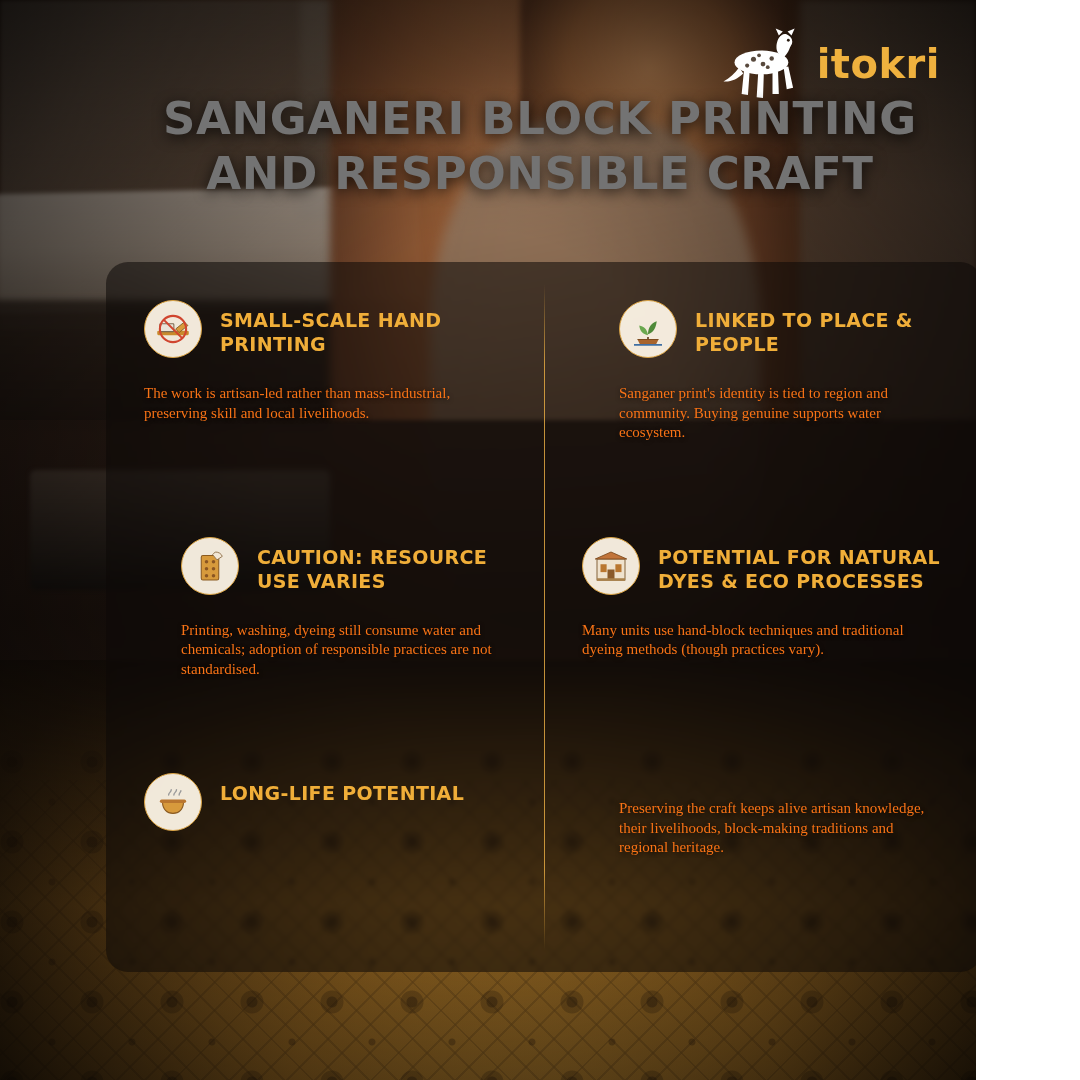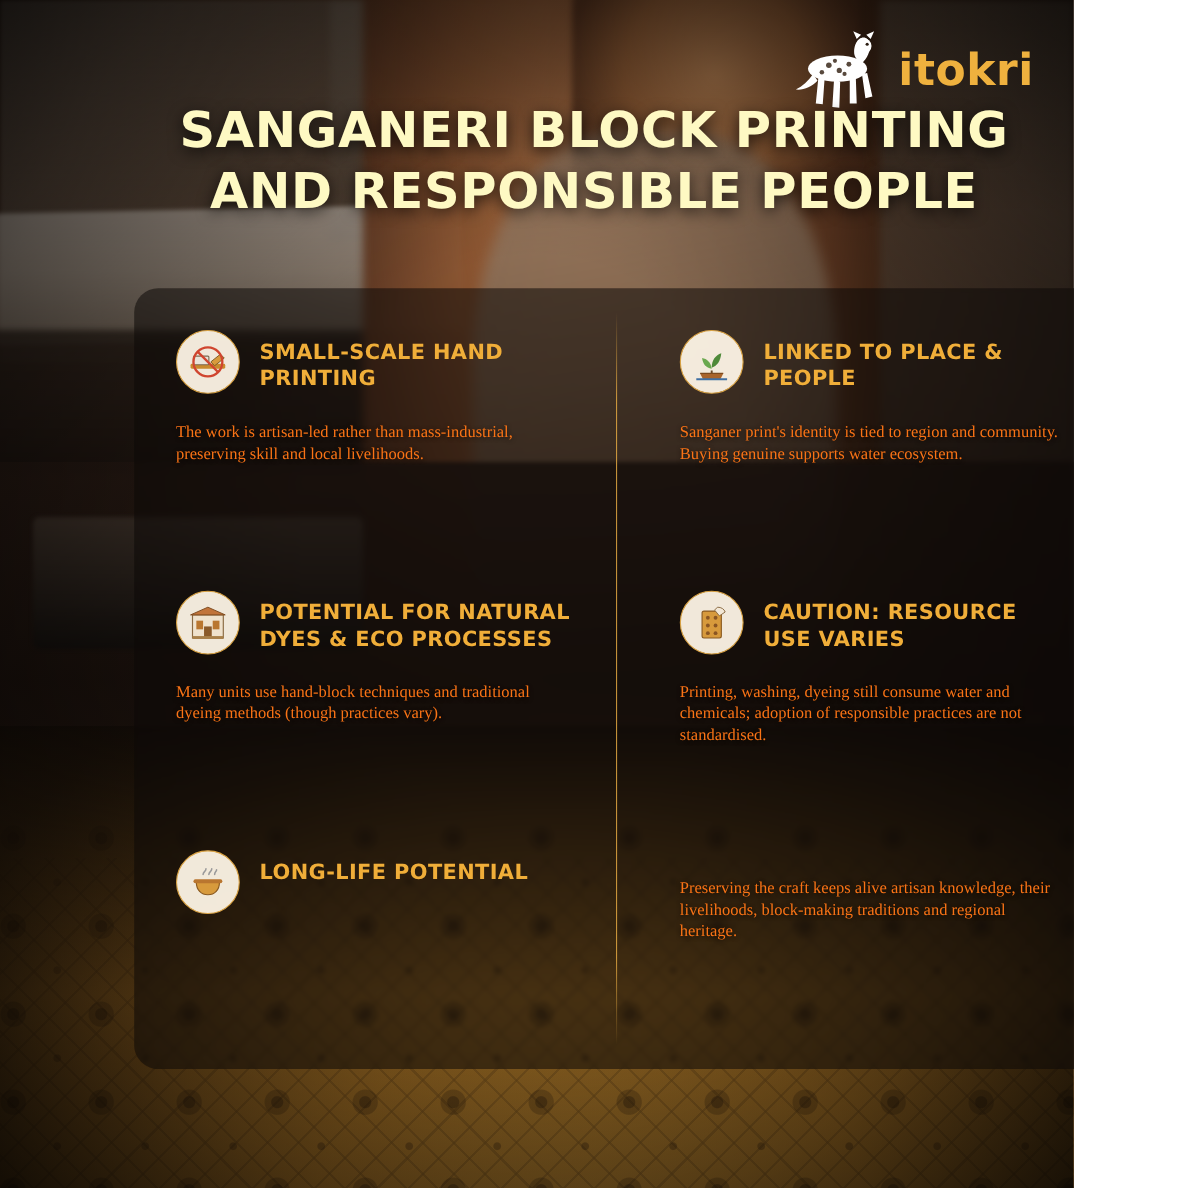--- a/index.html
+++ b/index.html
@@ -138,54 +138,54 @@
 
   
   .title-wrap {
     position: absolute;
     top: 92px; left: 0; width: 1080px;
     text-align: center;
     z-index: 6;
     padding: 0 90px;
   }
   .title-line {
-    color: #fef9c3;
+    color: #737373;
     font-size: 45px;
     font-weight: 800;
     letter-spacing: .6px;
     line-height: 1.22;
     text-shadow: 0 3px 14px rgba(0,0,0,.75);
     font-family: "DejaVu Sans", sans-serif;
   }
 
   
   .panel {
     position: absolute;
-    left: 122px; top: 262px;
+    left: 106px; top: 262px;
     width: 876px; height: 710px;
     background: rgba(12, 9, 7, 0.55);
     border-radius: 22px;
     z-index: 5;
     backdrop-filter: blur(2px);
   }
   .divider {
     position: absolute;
     left: 50%; top: 22px; bottom: 22px;
     width: 1px;
     background: linear-gradient(180deg, rgba(226,168,66,0) 0%, rgba(226,168,66,.85) 12%, rgba(226,168,66,.85) 88%, rgba(226,168,66,0) 100%);
   }
 
   .grid {
     position: absolute; inset: 0;
     display: grid;
     grid-template-columns: 1fr 1fr;
     grid-template-rows: 1fr 1fr 1fr;
   }
   .cell { position: relative; padding: 38px 34px 10px 38px; }
-  .cell.right { padding-left: 58px; padding-right: 36px; }
+  .cell.right { padding-left: 75px; padding-right: 36px; }
 
   .head-row { display: flex; align-items: flex-start; gap: 18px; }
 
   .icon-badge {
     flex: 0 0 auto;
     width: 58px; height: 58px;
     border-radius: 50%;
     border: 1.5px solid #d9a243;
     background: rgba(255,247,232,.94);
     display: flex; align-items: center; justify-content: center;
@@ -254,21 +254,21 @@
         <circle cx="55" cy="37" r="2.4"></circle>
           <circle cx="66" cy="52" r="2.4"></circle>
       </g>
       <circle cx="92" cy="18" r="1.8" fill="#2b1d12"></circle>
     </svg>
     <span class="logo-word">itokri</span>
   </div>
 
   <div class="title-wrap">
     <div class="title-line">SANGANERI BLOCK PRINTING</div>
-    <div class="title-line">AND RESPONSIBLE PEOPLE</div>
+    <div class="title-line">AND RESPONSIBLE CRAFT</div>
   </div>
 
   <div class="panel">
     <div class="divider"></div>
     <div class="grid">
 
       <div class="cell">
         <div class="head-row">
           <div class="icon-badge">
             <svg viewBox="0 0 48 48" aria-hidden="true">
@@ -292,37 +292,20 @@
               <path d="M24 31c-1-7-5-10-10-11 1 7 4 10 10 11z" fill="#6aa84f"></path>
               <path d="M23 33h2v6h-2z" fill="#6b4a2a"></path>
               <path d="M12 36h24l-3 6H15z" fill="#a8642c"></path>
               <path d="M12 36h24" stroke="#7d4a1e" stroke-width="1.4"></path>
               <path d="M8 42h32" stroke="#3f6fa3" stroke-width="2"></path>
             </svg>
           </div>
           <div class="card-title">LINKED TO PLACE &amp; PEOPLE</div>
         </div>
         <div class="card-body">Sanganer print's identity is tied to region and community. Buying genuine supports water ecosystem.</div>
-      </div>
-
-      <div class="cell">
-        <div class="head-row">
-          <div class="icon-badge">
-            <svg viewBox="0 0 48 48" aria-hidden="true">
-              <rect x="8" y="16" width="32" height="24" fill="#efe2cd" stroke="#8a6a42" stroke-width="1.2"></rect>
-              <path d="M6 16l18-8 18 8z" fill="#c1743a" stroke="#7d4a1e" stroke-width="1"></path>
-              <rect x="12" y="22" width="7" height="9" fill="#b9762f"></rect>
-              <rect x="29" y="22" width="7" height="9" fill="#b9762f"></rect>
-              <rect x="20" y="28" width="8" height="12" fill="#8a5a2a"></rect>
-              <rect x="8" y="38" width="32" height="3" fill="#a8804a"></rect>
-            </svg>
-          </div>
-          <div class="card-title">POTENTIAL FOR NATURAL DYES &amp; ECO PROCESSES</div>
-        </div>
-        <div class="card-body">Many units use hand-block techniques and traditional dyeing methods (though practices vary).</div>
       </div>
 
       <div class="cell right">
         <div class="head-row">
           <div class="icon-badge">
             <svg viewBox="0 0 48 48" aria-hidden="true">
               <rect x="14" y="12" width="20" height="28" rx="2" fill="#d79a3c" stroke="#8a5a20" stroke-width="1.2"></rect>
               <g fill="#7d4a1e" opacity=".85">
                 <circle cx="20" cy="19" r="2"></circle>
                   <circle cx="28" cy="19" r="2"></circle>
@@ -336,20 +319,37 @@
           </div>
           <div class="card-title">CAUTION: RESOURCE USE VARIES</div>
         </div>
         <div class="card-body">Printing, washing, dyeing still consume water and chemicals; adoption of responsible practices are not standardised.</div>
       </div>
 
       <div class="cell">
         <div class="head-row">
           <div class="icon-badge">
             <svg viewBox="0 0 48 48" aria-hidden="true">
+              <rect x="8" y="16" width="32" height="24" fill="#efe2cd" stroke="#8a6a42" stroke-width="1.2"></rect>
+              <path d="M6 16l18-8 18 8z" fill="#c1743a" stroke="#7d4a1e" stroke-width="1"></path>
+              <rect x="12" y="22" width="7" height="9" fill="#b9762f"></rect>
+              <rect x="29" y="22" width="7" height="9" fill="#b9762f"></rect>
+              <rect x="20" y="28" width="8" height="12" fill="#8a5a2a"></rect>
+              <rect x="8" y="38" width="32" height="3" fill="#a8804a"></rect>
+            </svg>
+          </div>
+          <div class="card-title">POTENTIAL FOR NATURAL DYES &amp; ECO PROCESSES</div>
+        </div>
+        <div class="card-body">Many units use hand-block techniques and traditional dyeing methods (though practices vary).</div>
+      </div>
+
+      <div class="cell">
+        <div class="head-row">
+          <div class="icon-badge">
+            <svg viewBox="0 0 48 48" aria-hidden="true">
               <path d="M12 24h24c0 8-5 13-12 13s-12-5-12-13z" fill="#d79a3c" stroke="#8a5a20" stroke-width="1.2"></path>
               <rect x="9" y="21" width="30" height="4" rx="2" fill="#b9762f"></rect>
               <path d="M19 16c0-3 3-3 3-6M25 16c0-3 3-3 3-6M31 16c0-3 2-3 2-5" stroke="#9a9a9a" stroke-width="1.6" fill="none" stroke-linecap="round"></path>
             </svg>
           </div>
           <div class="card-title">LONG-LIFE POTENTIAL</div>
         </div>
       </div>
 
       <div class="cell right">

